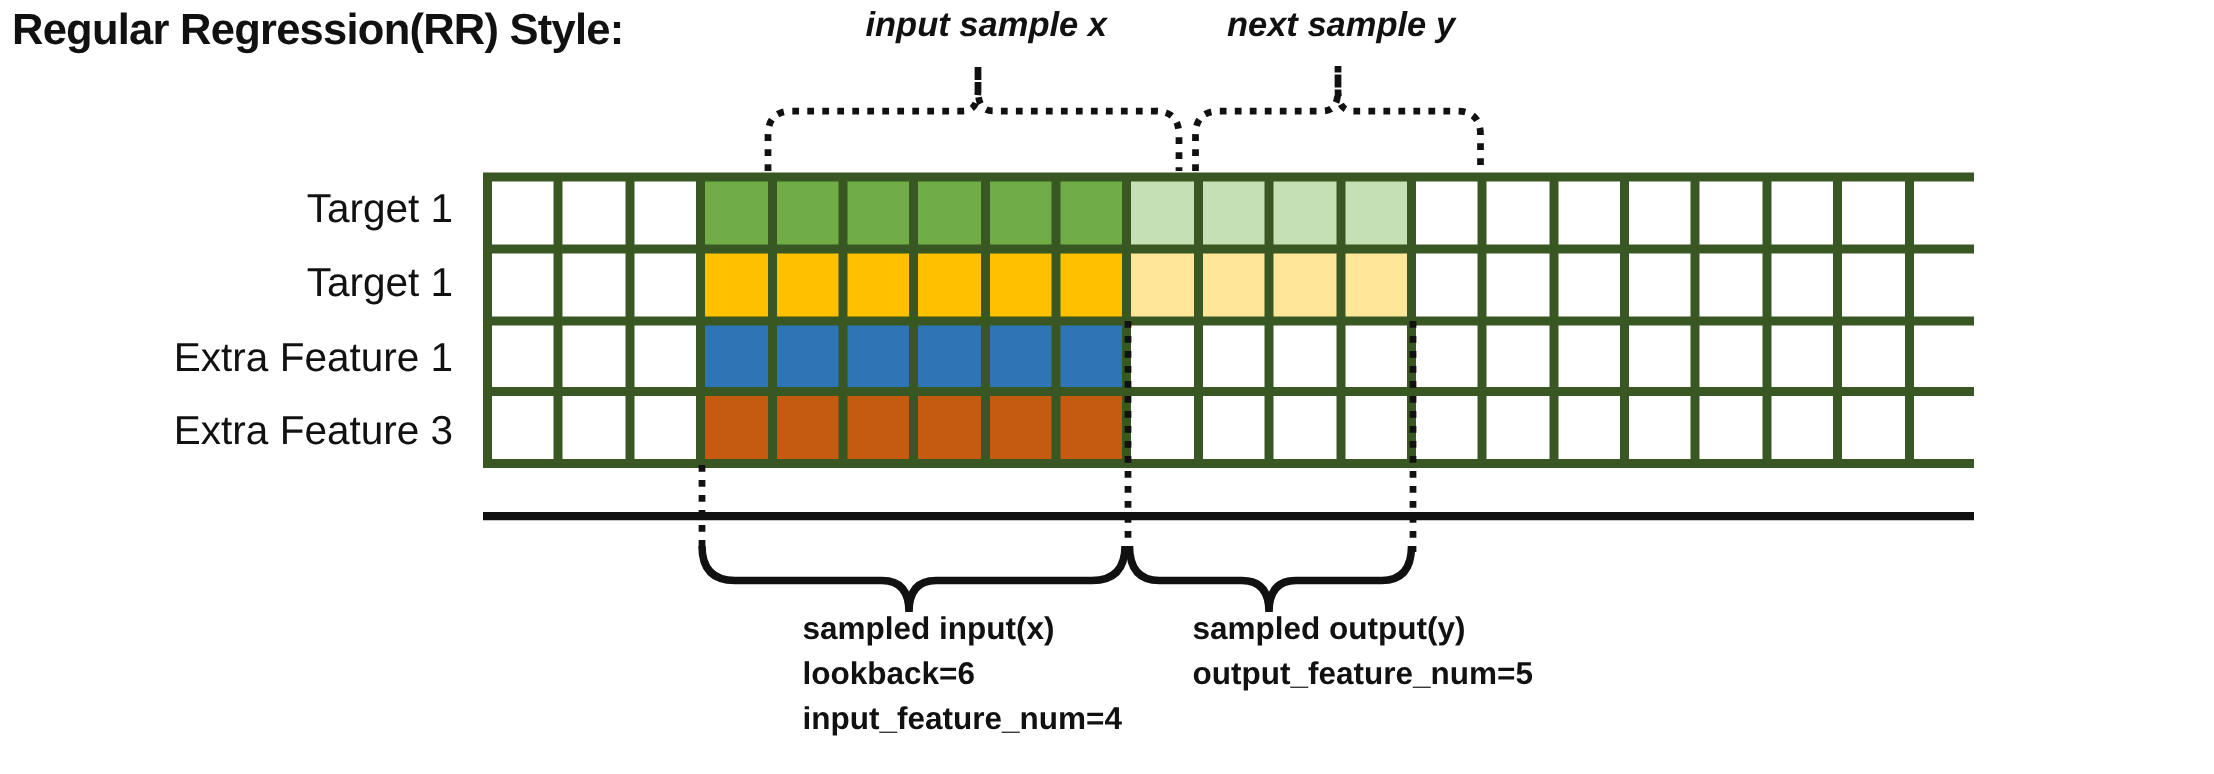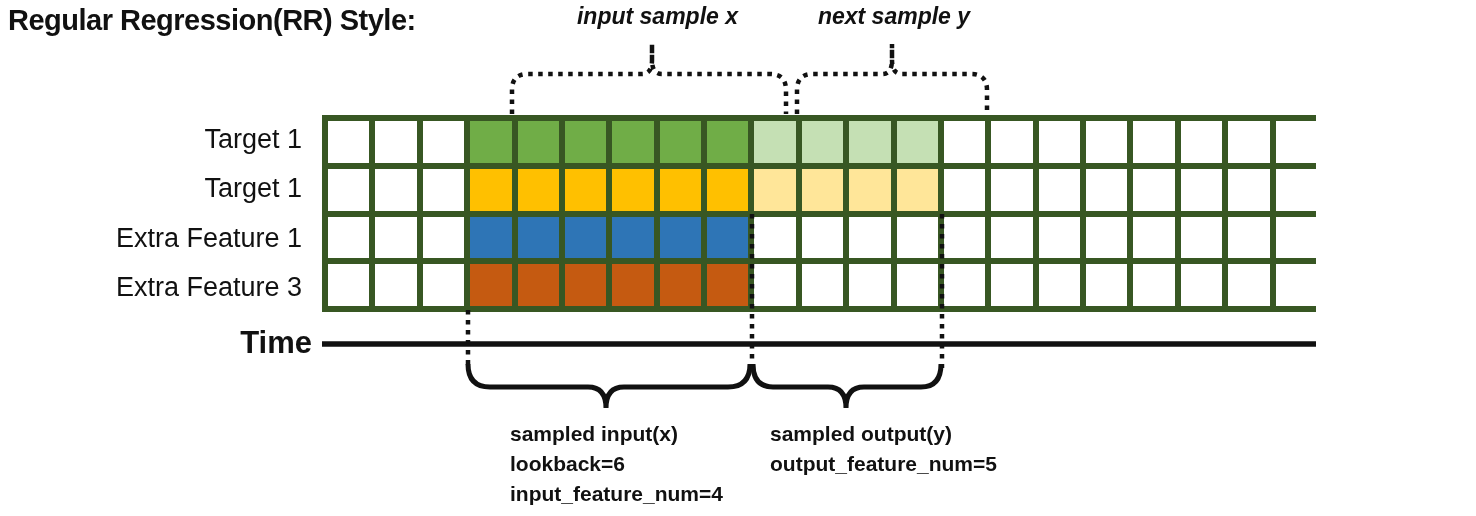--- a/index.html
+++ b/index.html
@@ -29,22 +29,23 @@
   .row-label{
     flex:1;display:flex;align-items:center;justify-content:flex-end;
     padding-right:10px;font-size:27px;font-weight:normal;white-space:nowrap;
   }
   .time-label{
     position:absolute;left:150px;top:325px;width:162px;text-align:right;
     font-size:31px;font-weight:bold;
   }
   .overlay{position:absolute;left:0;top:0;z-index:5;pointer-events:none;}
   .note{
-    position:absolute;top:419px;font-size:21px;font-weight:600;line-height:30px;
+    position:absolute;top:405px;font-size:21px;font-weight:600;line-height:30px;
     white-space:nowrap;
+    margin-left:25px;
   }
   .note.input{left:510px;}
   .note.output{left:770px;}
 </style>
 </head>
 <body>
 
 <div class="canvas">
 
   <div class="title">Regular Regression(RR) Style:</div>
@@ -151,21 +152,20 @@
       <div class="cell" style="background: rgb(255, 255, 255);"></div>
       <div class="cell" style="background: rgb(255, 255, 255);"></div>
       <div class="cell" style="background: rgb(255, 255, 255);"></div>
       <div class="cell" style="background: rgb(255, 255, 255);"></div>
       <div class="cell" style="background: rgb(255, 255, 255);"></div>
       <div class="cell" style="background: rgb(255, 255, 255);"></div>
       <div class="cell" style="background: rgb(255, 255, 255);"></div>
       <div class="cell" style="background: rgb(255, 255, 255);"></div>
     </div>
 
-  <div class="time-label">Time</div>
 
   <svg class="overlay" width="1476" height="516" viewBox="0 0 1476 516">
 
     <path d="M 512,114 L 512,90 Q 512,74 528,74 L 642,74 Q 652,74 652,60 L 652,44 L 652,60 Q 652,74 662,74 L 770,74 Q 786,74 786,90 L 786,114" fill="none" stroke="#111" stroke-width="4.5" stroke-dasharray="4.5 5.5"></path>
 
     <path d="M 797,114 L 797,90 Q 797,74 813,74 L 882,74 Q 892,74 892,60 L 892,44 L 892,60 Q 892,74 902,74 L 971,74 Q 987,74 987,90 L 987,114" fill="none" stroke="#111" stroke-width="4.5" stroke-dasharray="4.5 5.5"></path>
 
     <line x1="468" y1="310" x2="468" y2="368" stroke="#111" stroke-width="4.5" stroke-dasharray="4.5 5.5"></line>
     <line x1="752" y1="214" x2="752" y2="368" stroke="#111" stroke-width="4.5" stroke-dasharray="4.5 5.5"></line>
     <line x1="942" y1="214" x2="942" y2="368" stroke="#111" stroke-width="4.5" stroke-dasharray="4.5 5.5"></line>

